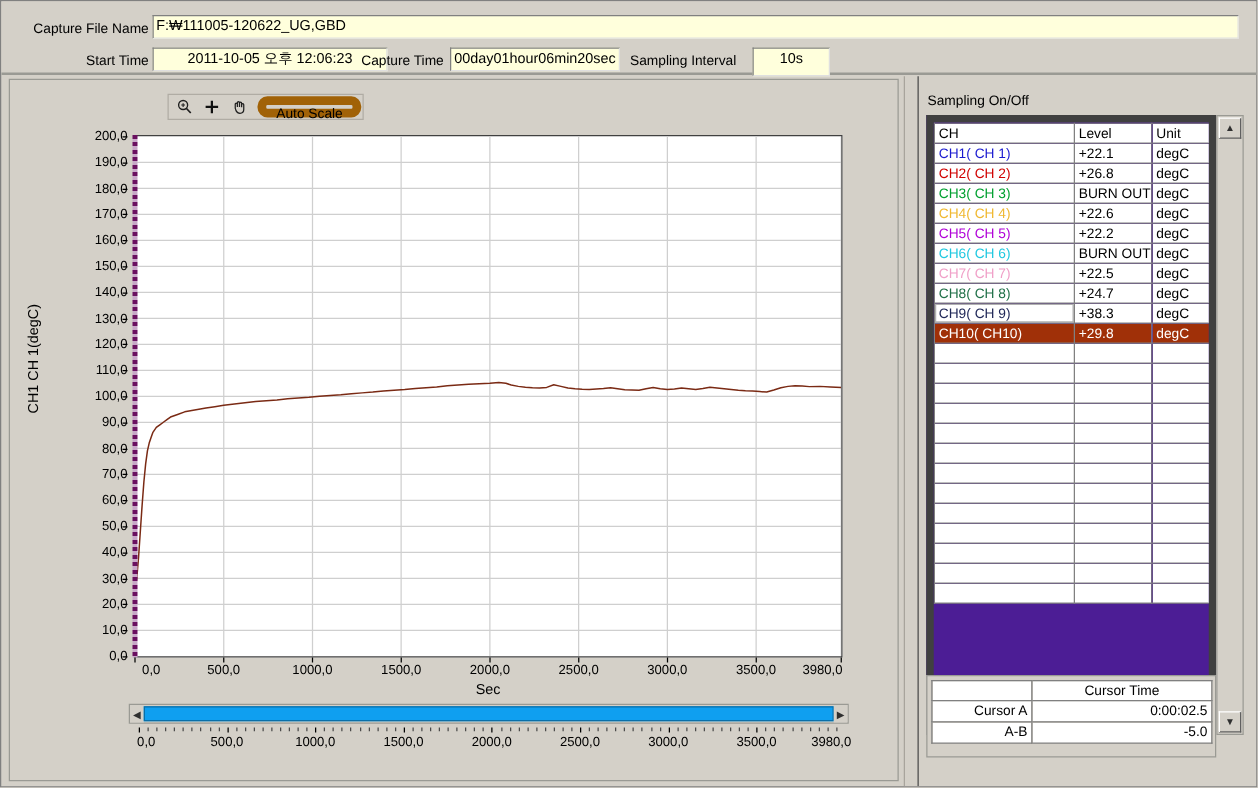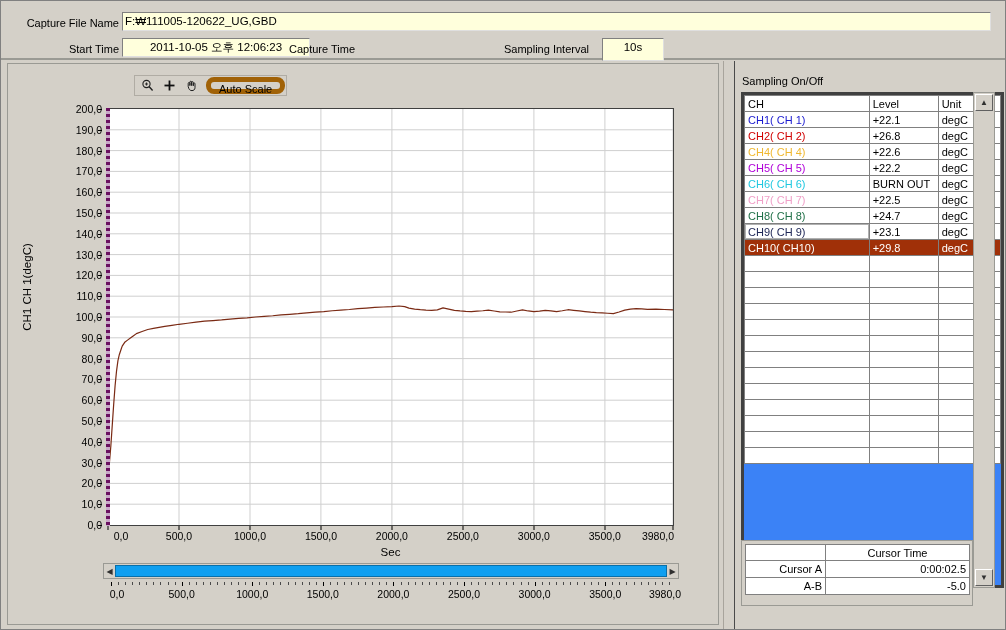--- a/index.html
+++ b/index.html
@@ -73,21 +73,21 @@
     display: flex; align-items: center; justify-content: center;
     box-sizing: border-box;
   }
   .autoscale-btn {
     margin-left: 4px;
     height: 17px;
     padding: 0 8px;
     font-size: 11px;
     line-height: 15px;
     background: #d4d0c8;
-    border: 5px solid #a16207;
+    border: 7px solid #a16207;
     border-radius: 8px;
     box-sizing: border-box;
     color: #000;
   }
 
   #plot-area {
     position: absolute;
     left: 99px; top: 44px;
     width: 567px; height: 418px;
     background: #ffffff;
@@ -202,23 +202,23 @@
     position: absolute; left: 736px; top: 62px;
     width: 264px; height: 562px;
     background: #d4d0c8;
   }
   #wf-title {
     position: absolute; left: 5px; top: 12px;
     font-size: 11px; color: #000;
   }
   #ch-table-wrap {
     position: absolute; left: 4px; top: 29px;
-    width: 263px; height: 496px;
-    border: 3px solid #404040;
-    background: #3b82f6;
+    width: 232px; height: 496px;
+    border: 6px solid #404040;
+    background: #4c1d95;
     box-sizing: border-box;
     overflow: hidden;
   }
   table.grid {
     border-collapse: collapse;
     width: 100%;
     table-layout: fixed;
     font-size: 11px;
   }
   table.grid td, table.grid th {
@@ -273,20 +273,21 @@
 <div id="app">
 
   <div id="header">
     <div class="hdr-label" style="left:18px; top:16px; width:100px;">Capture File Name</div>
     <div class="hdr-field" style="left:121px; top:11px; width:869px; height:19px;">F:₩111005-120622_UG,GBD</div>
 
     <div class="hdr-label" style="left:40px; top:42px; width:78px;">Start Time</div>
     <div class="hdr-field center" style="left:121px; top:37px; width:188px; height:19px;">2011-10-05 오후 12:06:23</div>
 
     <div class="hdr-label" style="left:270px; top:42px; width:84px;">Capture Time</div>
+    <div class="hdr-field center" style="left:359px; top:37px; width:136px; height:19px;">00day01hour06min20sec</div>
 
     <div class="hdr-label" style="left:490px; top:42px; width:98px;">Sampling Interval</div>
     <div class="hdr-field center" style="left:601px; top:37px; width:62px; height:23px;">10s</div>
   </div>
 
   <div id="graph-panel">
 
     <div id="toolbar">
       <div class="tool-btn">
         <svg width="13" height="13" viewBox="0 0 13 13">
@@ -541,20 +542,25 @@
               <td class="chname" style="color: rgb(26, 26, 208); margin-left: 14px;">CH1( CH 1)</td>
               <td class="lvl">+22.1</td>
               <td>degC</td>
             </tr>
             <tr>
               <td class="chname" style="color: rgb(208, 0, 0);">CH2( CH 2)</td>
               <td class="lvl">+26.8</td>
               <td>degC</td>
             </tr>
             <tr>
+              <td class="chname" style="color: rgb(0, 160, 48);">CH3( CH 3)</td>
+              <td class="lvl">BURN OUT</td>
+              <td>degC</td>
+            </tr>
+            <tr>
               <td class="chname" style="color: rgb(240, 184, 48);">CH4( CH 4)</td>
               <td class="lvl">+22.6</td>
               <td>degC</td>
             </tr>
             <tr>
               <td class="chname" style="color: rgb(176, 0, 216);">CH5( CH 5)</td>
               <td class="lvl">+22.2</td>
               <td>degC</td>
             </tr>
             <tr>
@@ -567,21 +573,21 @@
               <td class="lvl">+22.5</td>
               <td>degC</td>
             </tr>
             <tr>
               <td class="chname" style="color: rgb(32, 112, 72);">CH8( CH 8)</td>
               <td class="lvl">+24.7</td>
               <td>degC</td>
             </tr>
             <tr class="ch-focus">
               <td class="chname" style="color: rgb(32, 40, 88);">CH9( CH 9)</td>
-              <td class="lvl">+23.1</td>
+              <td class="lvl">+38.3</td>
               <td>degC</td>
             </tr>
             <tr class="ch-selected">
               <td class="chname" style="color: rgb(255, 255, 255);">CH10( CH10)</td>
               <td class="lvl">+29.8</td>
               <td>degC</td>
             </tr>
             <tr>
               <td>&nbsp;</td>
               <td>&nbsp;</td>

